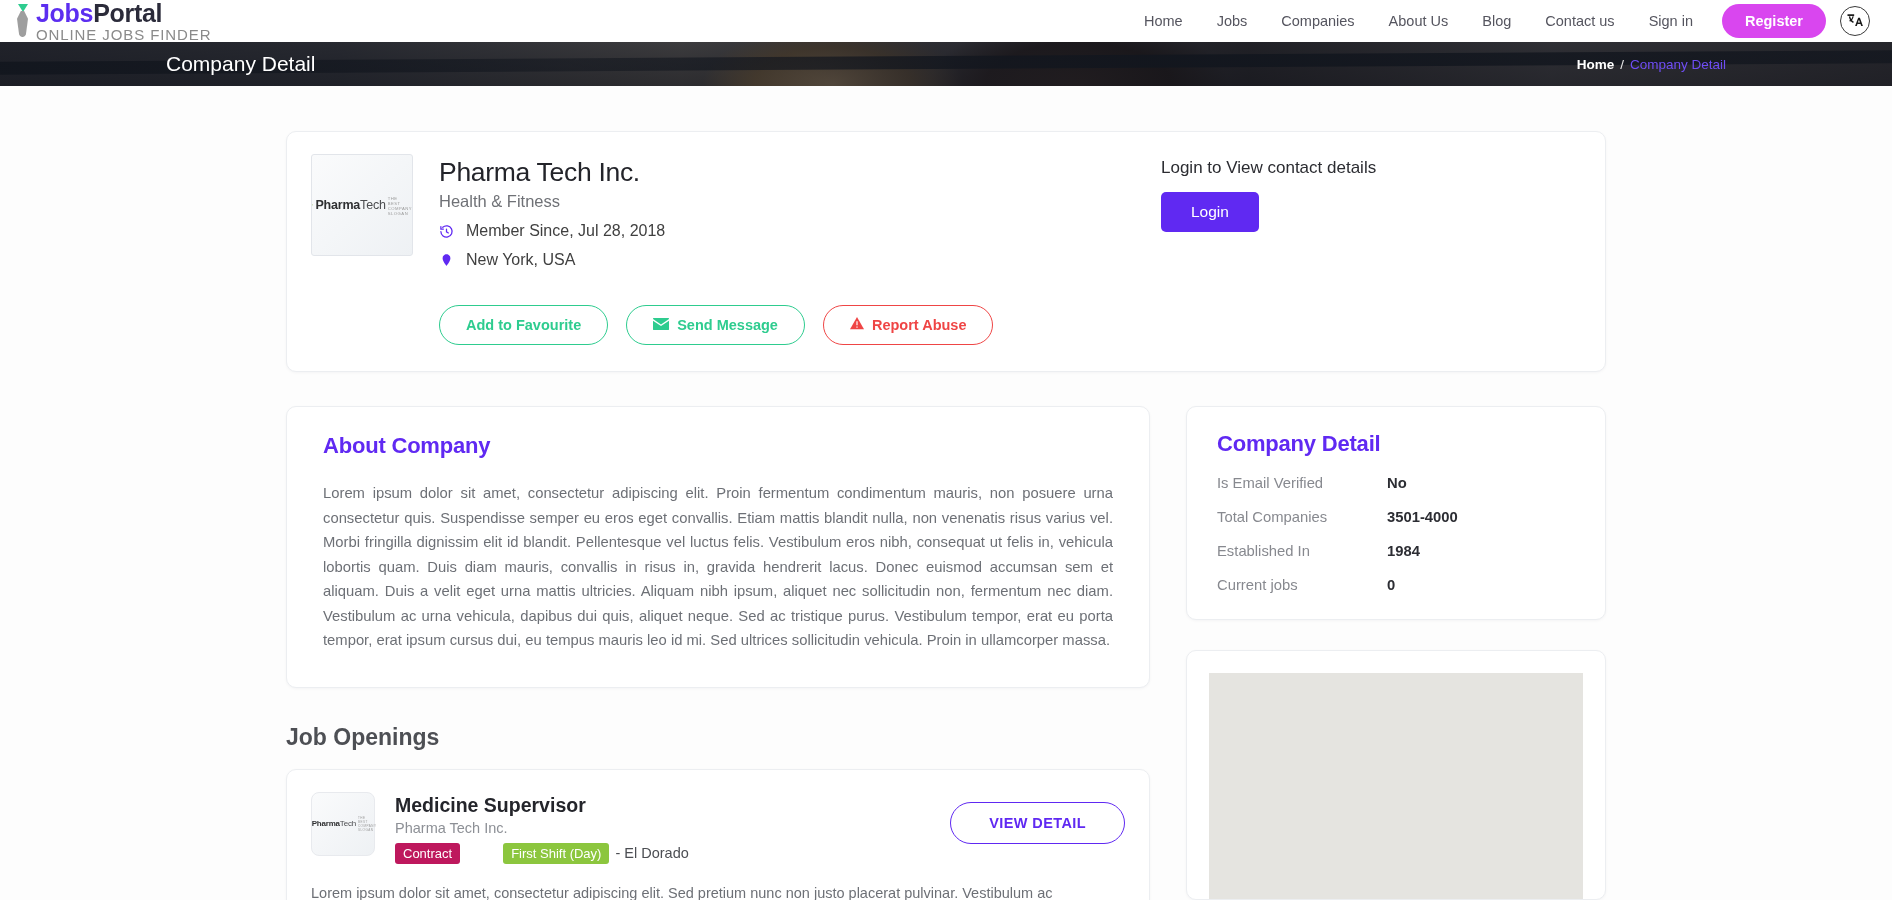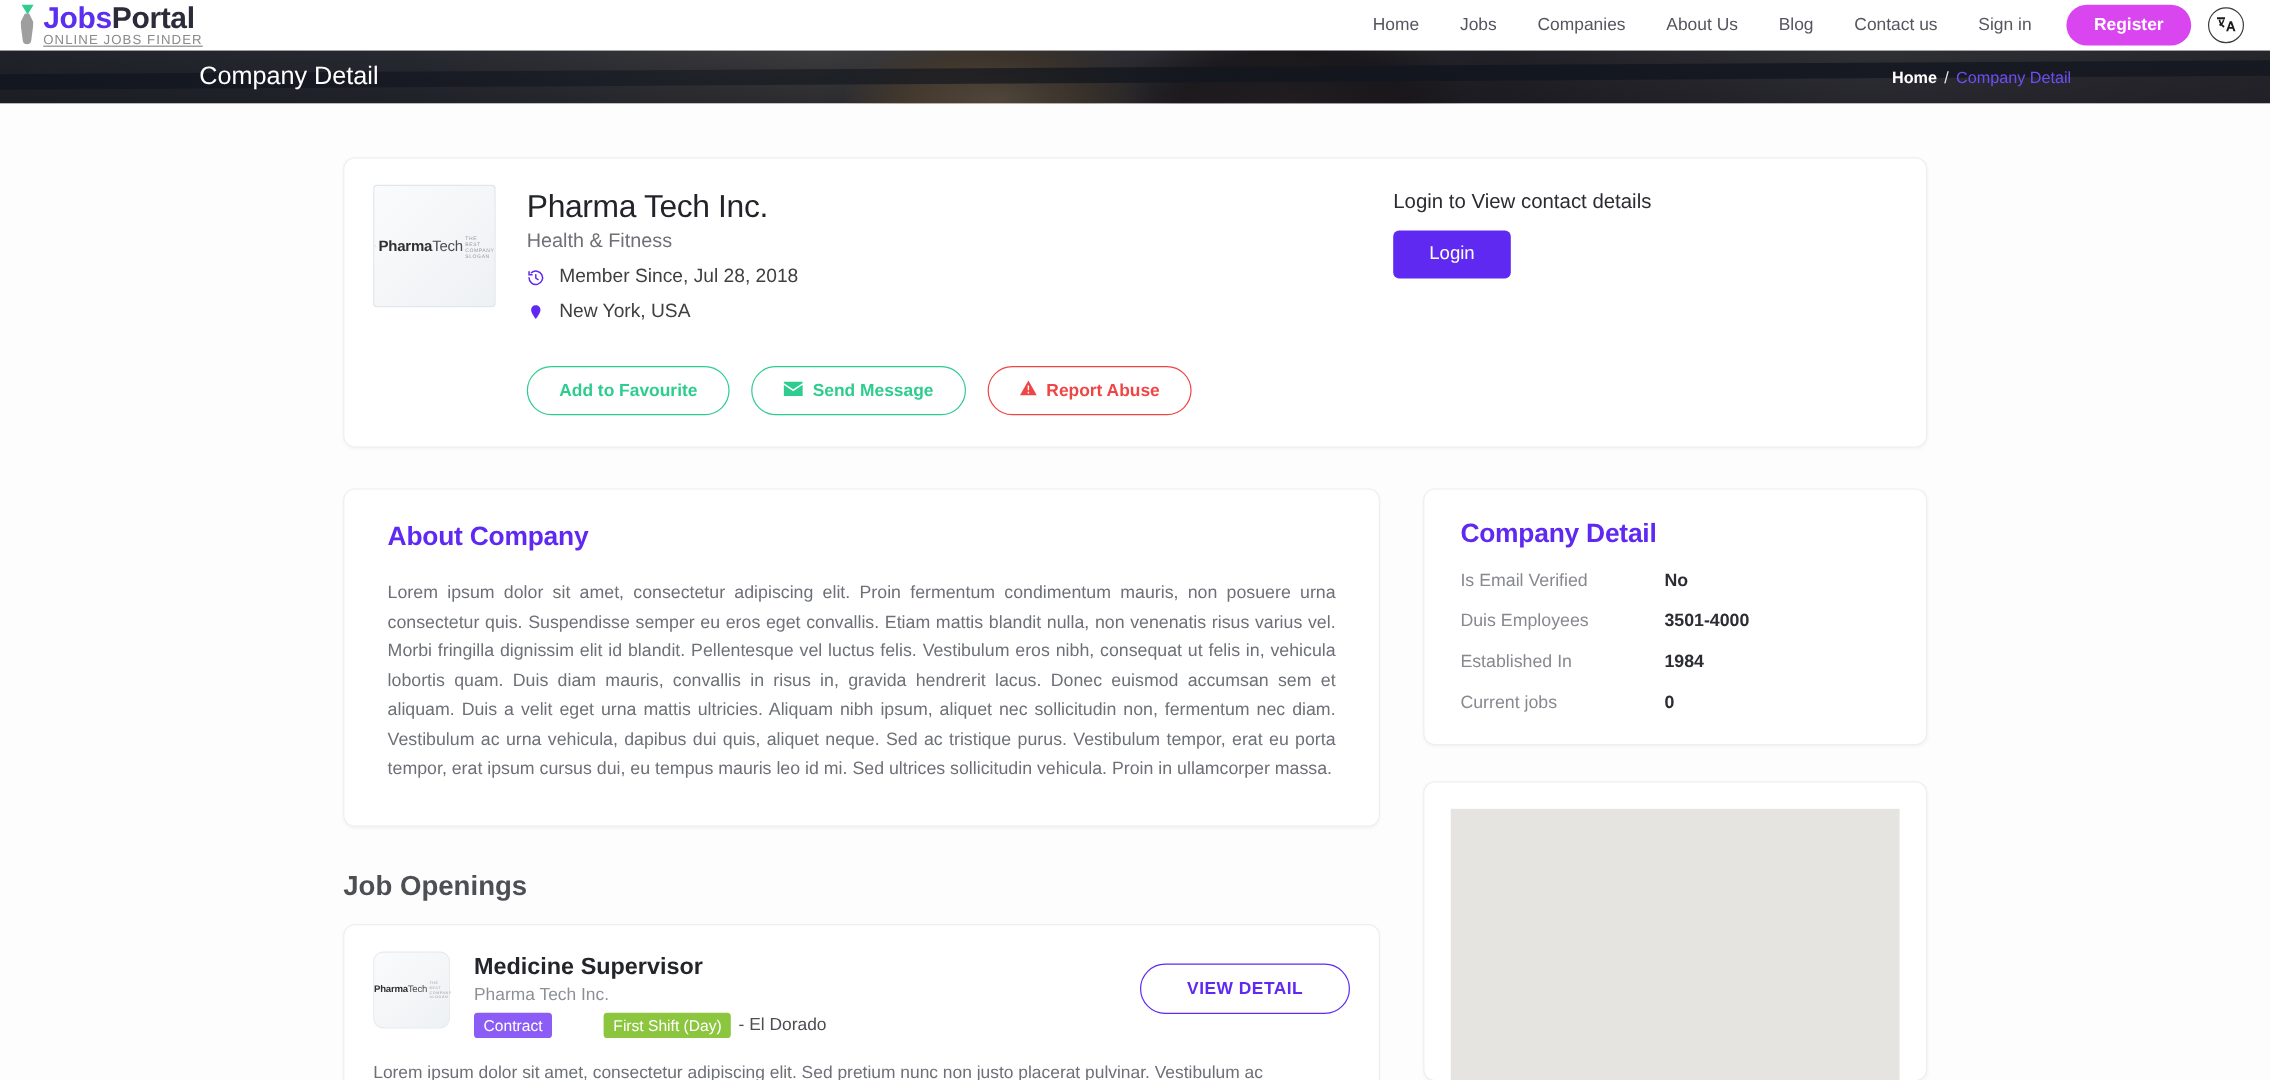--- a/index.html
+++ b/index.html
@@ -32,23 +32,22 @@
     width: 11px; height: 26px;
     background: #9e9e9e;
     border-radius: 2px 2px 45% 45%;
     clip-path: polygon(35% 0, 65% 0, 100% 30%, 78% 100%, 22% 100%, 0 30%);
   }
   .logo-text { line-height: 1; }
   .logo-main { font-size: 25px; font-weight: 700; letter-spacing: -.3px; }
   .logo-main .a { color: #5c2ef0; }
   .logo-main .b { color: #2b2b3a; }
   .logo-sub {
-    font-size: 11px; color: #8a8a8a; letter-spacing: .9px;
+    font-size: 15px; color: #8a8a8a; letter-spacing: .9px;
     margin-top: 1px;
-    text-decoration: underline;
   }
   .nav-links {
     margin-left: auto;
     display: flex; align-items: center; gap: 0px;
   }
   .nav-links a {
     color: #55555f; font-size: 14.5px; text-decoration: none;
     padding: 6px 17px; white-space: nowrap;
   }
   .btn-register {
@@ -180,21 +179,21 @@
   .job-card { padding: 22px 24px 20px; }
   .job-head { display: flex; align-items: flex-start; }
   .job-info { margin-left: 20px; flex: 1; padding-top: 2px; }
   .job-title { font-size: 19.5px; font-weight: 700; color: #24252b; }
   .job-company { font-size: 14.5px; color: #8d9096; margin-top: 3px; }
   .job-tags { margin-top: 7px; display: flex; align-items: center; gap: 6px; font-size: 14px; }
   .tag {
     color: #fff; font-size: 13px; padding: 3px 8px; border-radius: 3px;
     white-space: nowrap;
   }
-  .tag.blue { background: #8b5cf6; }
+  .tag.blue { background: #be185d; }
   .tag.green { background: #8cc63e; margin-left: 37px; }
   .job-loc { color: #4c4e53; font-size: 14.5px; }
   .btn-view {
     border: 1.4px solid #6029f2; color: #6029f2;
     background: #fff; border-radius: 24px;
     font-size: 14.5px; font-weight: 700; letter-spacing: .4px;
     padding: 12px 38px; cursor: pointer; margin-top: 10px;
     white-space: nowrap;
   }
   .job-desc {
@@ -399,21 +398,21 @@
       </div>
 
       <div class="col-side">
         <div class="card detail-card">
           <div class="h-purple">Company Detail</div>
           <div class="detail-row">
             <div class="detail-label">Is Email Verified</div>
             <div class="detail-value">No</div>
           </div>
           <div class="detail-row">
-            <div class="detail-label">Duis Employees</div>
+            <div class="detail-label">Total Companies</div>
             <div class="detail-value">3501-4000</div>
           </div>
           <div class="detail-row">
             <div class="detail-label">Established In</div>
             <div class="detail-value">1984</div>
           </div>
           <div class="detail-row">
             <div class="detail-label">Current jobs</div>
             <div class="detail-value">0</div>
           </div>

